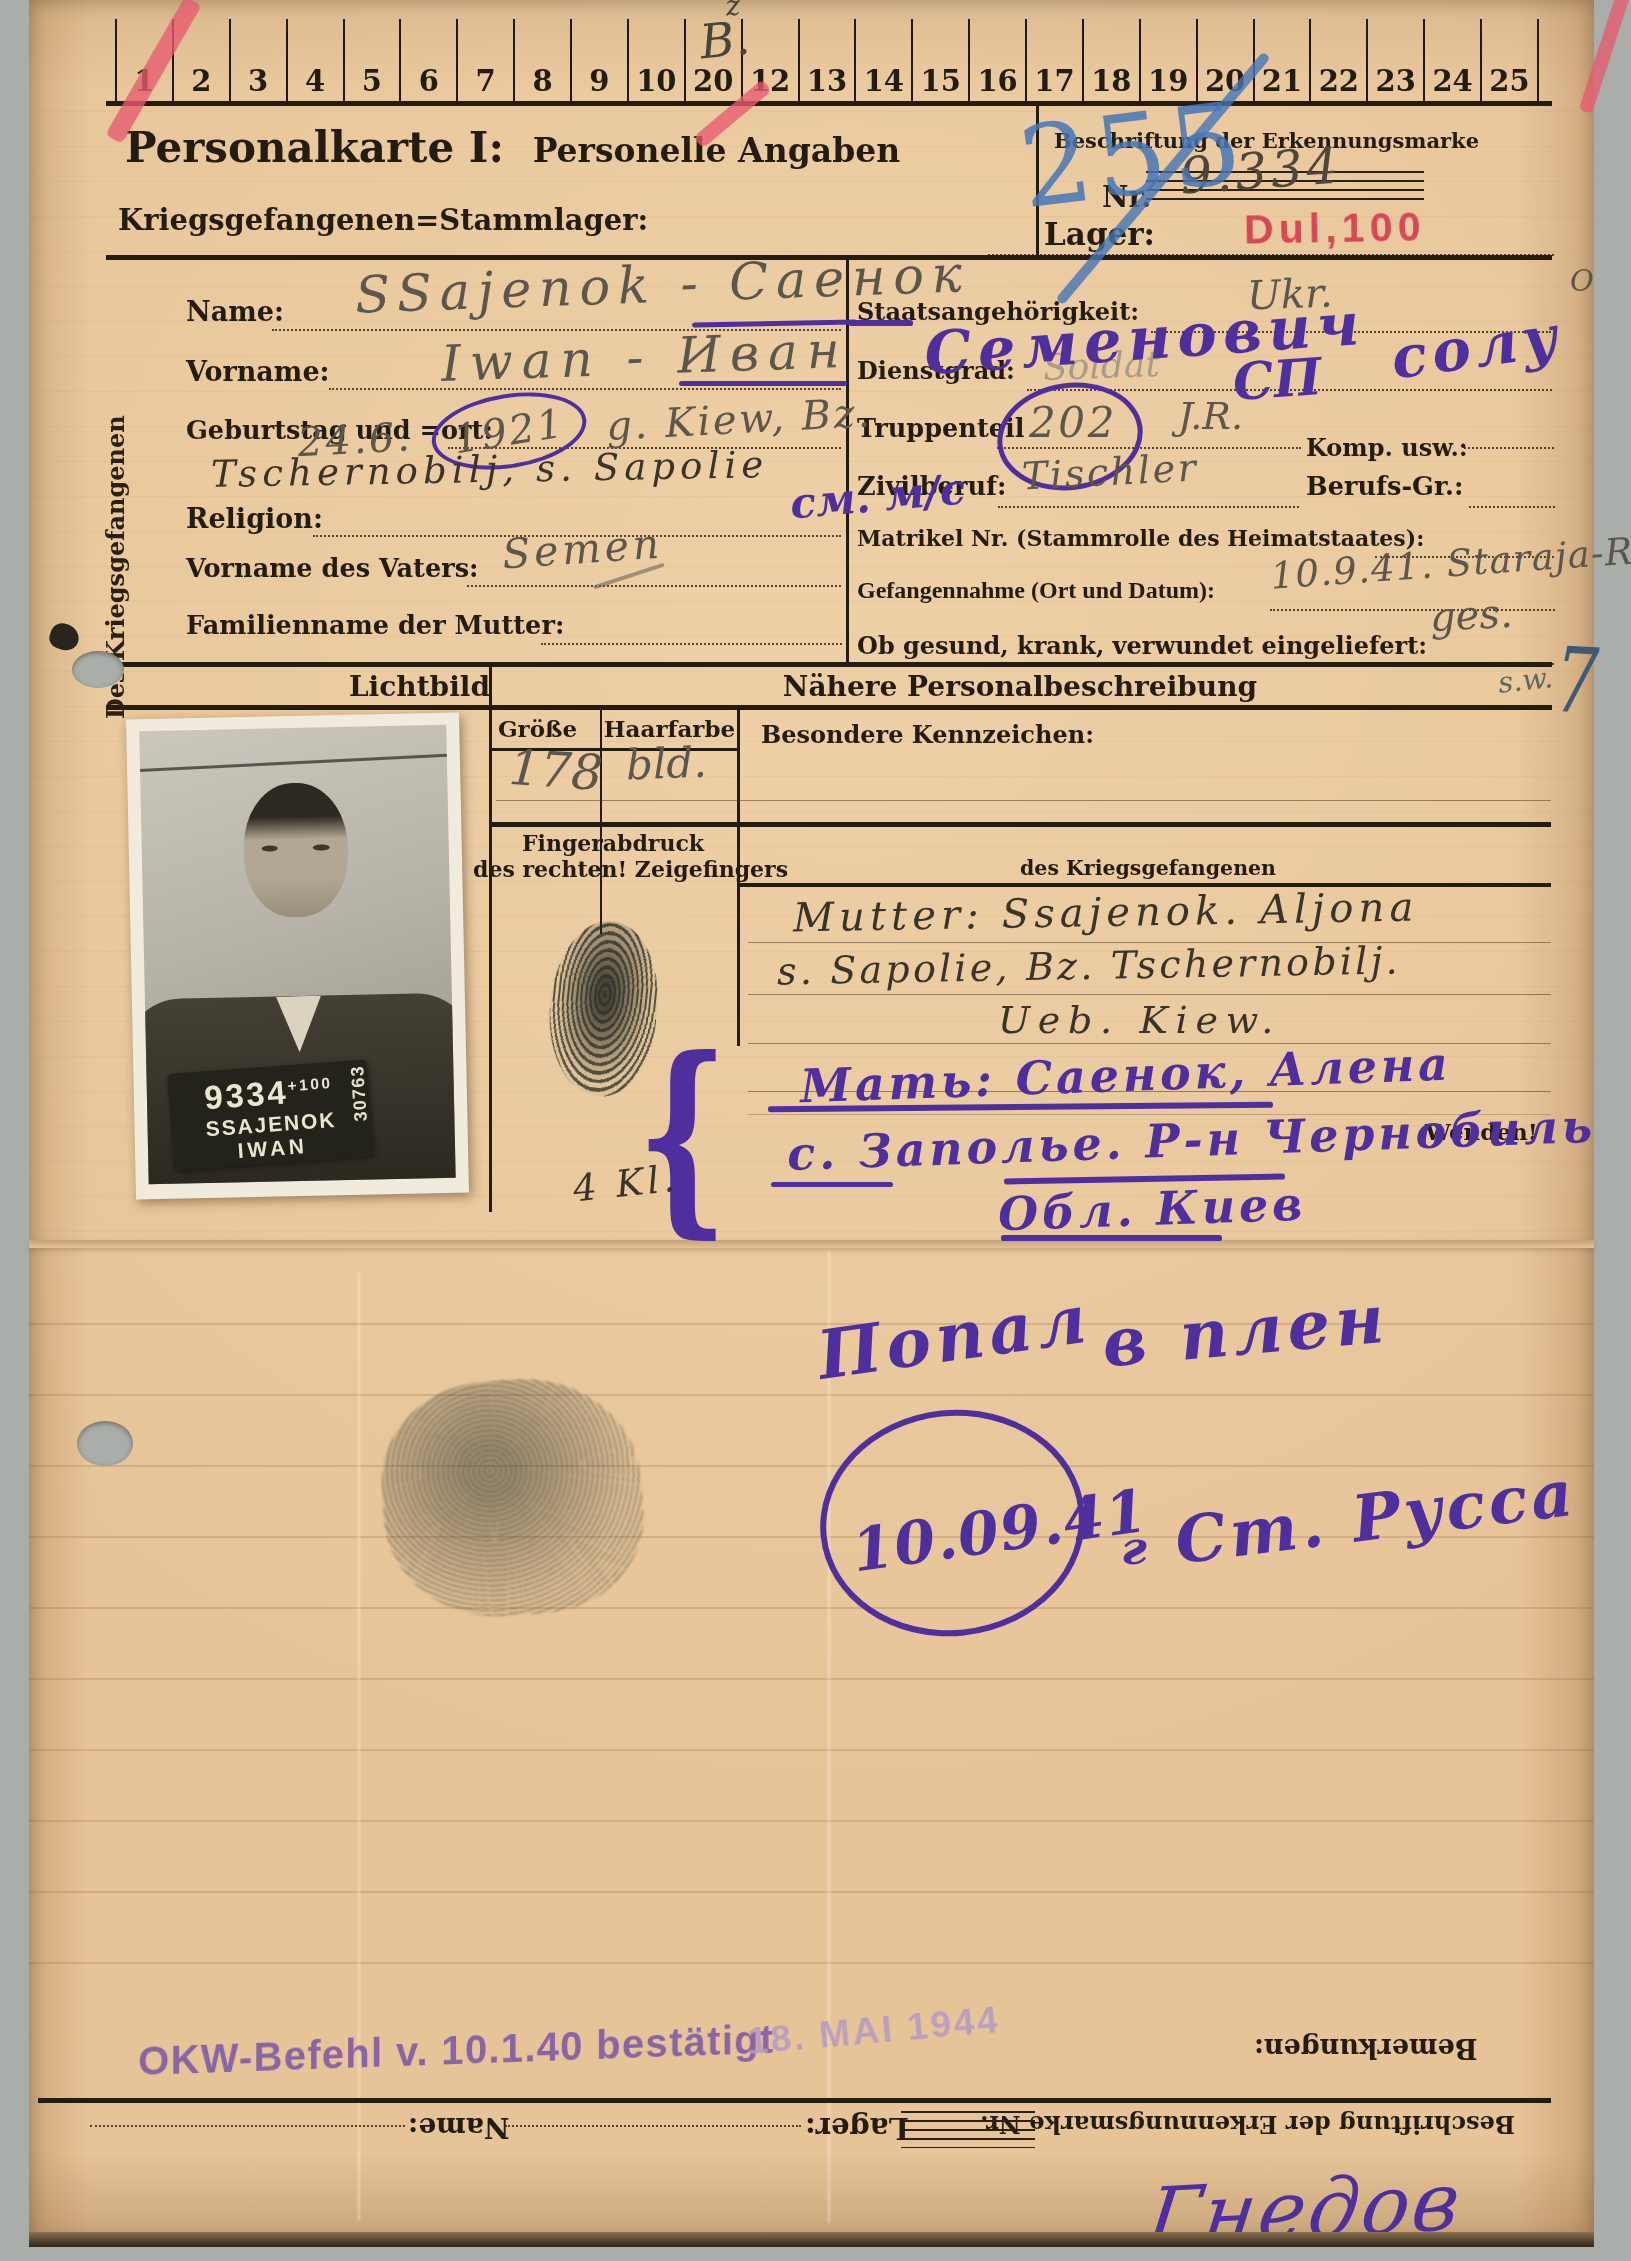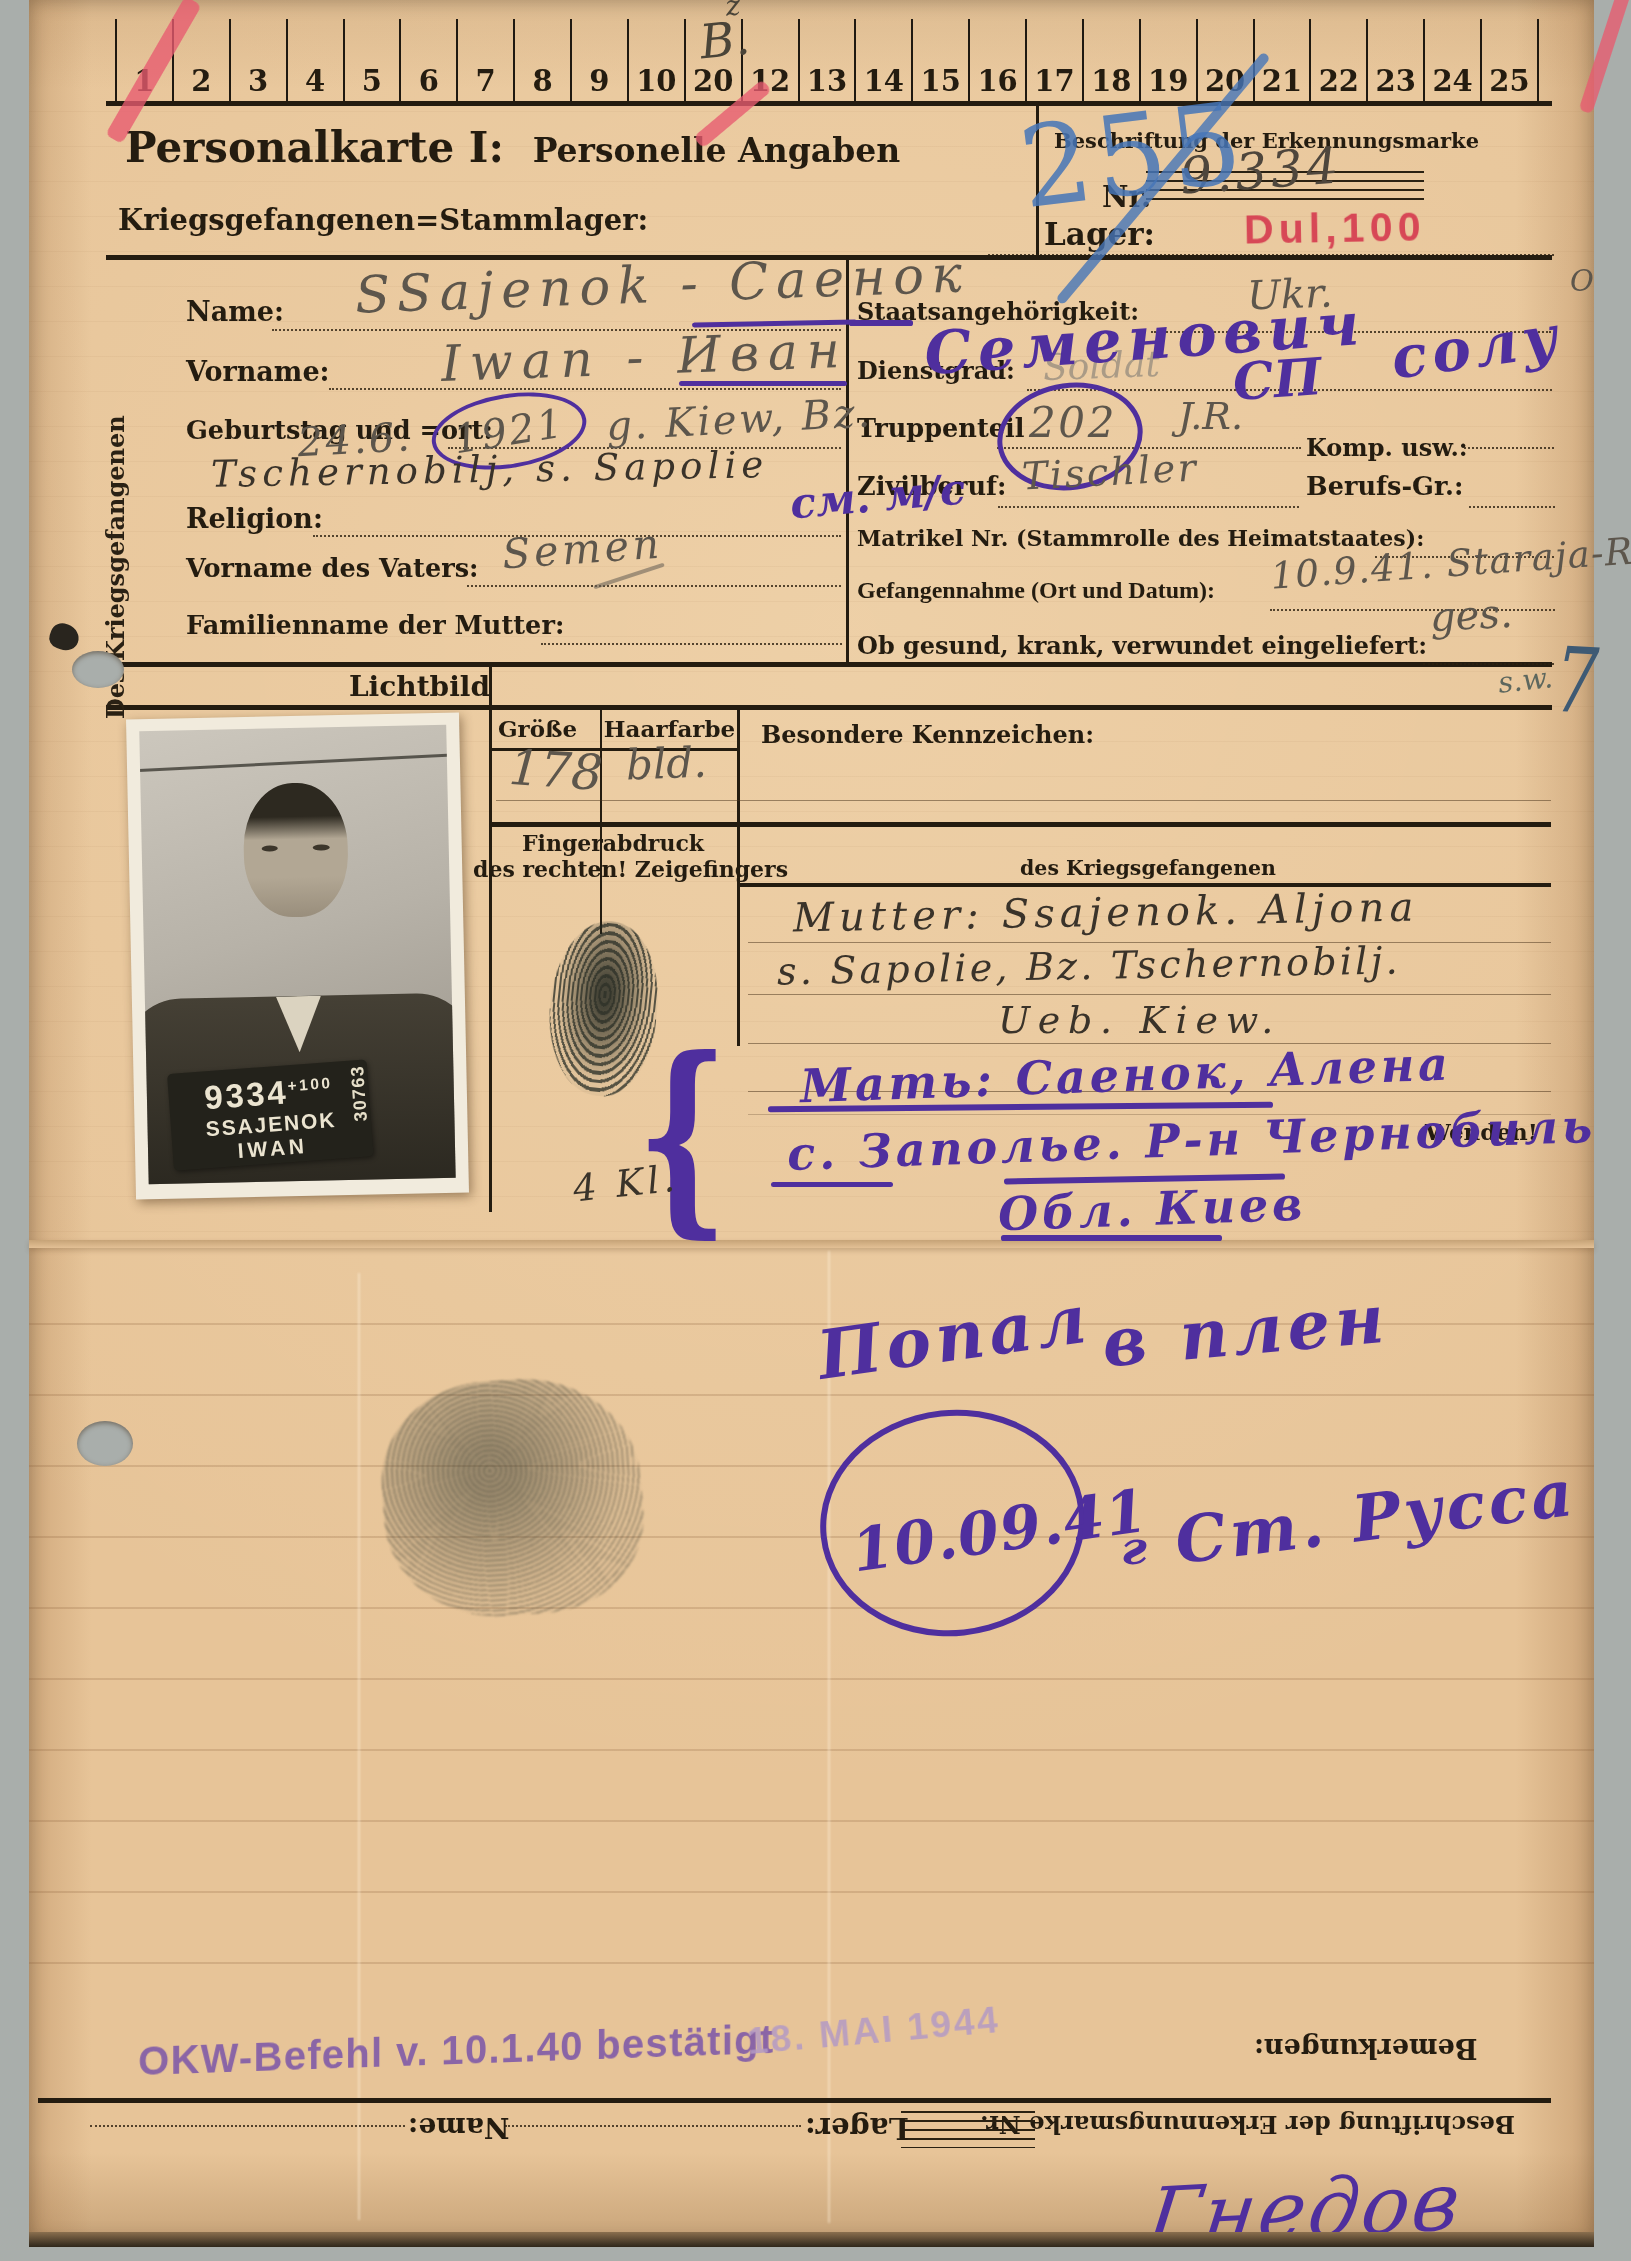--- a/index.html
+++ b/index.html
@@ -170,20 +170,21 @@
   <div class="lbl" style="left:1306px;top:471px;font-size:25.6px;">Berufs-Gr.:</div>
   <div class="dots" style="left:1469px;top:503px;width:86px;"></div>
   <div class="lbl" style="left:857px;top:525px;font-size:22px;">Matrikel Nr. (Stammrolle des Heimatstaates):</div>
   <div class="dots" style="left:1375px;top:553px;width:179px;"></div>
   <div class="lbl" style="left:857px;top:577px;font-size:24px;font-family:Liberation Serif, serif;">Gefangennahme (Ort und Datum):</div>
   <div class="dots" style="left:1270px;top:606px;width:285px;"></div>
   <div class="lbl" style="left:857px;top:631px;font-size:24px;">Ob gesund, krank, verwundet eingeliefert:</div>
   <div class="dots" style="left:1423px;top:660px;width:131px;"></div>
 
   <div class="lbl ctr" style="left:106px;top:670px;width:384px;font-size:28px;text-align:right;">Lichtbild</div>
+  <div class="lbl ctr" style="left:489px;top:670px;width:1062px;font-size:28px;">Nähere Personalbeschreibung</div>
   <div class="rh" style="left:106px;top:705px;width:1446px;height:4.5px;"></div>
   <div class="rv" style="left:489px;top:662px;width:3.2px;height:550px;"></div>
   <div class="rv" style="left:737px;top:705px;width:3.2px;height:341px;"></div>
   <div class="rv rthin" style="left:600px;top:705px;width:1.9px;height:229px;"></div>
   <div class="lbl ctr" style="left:489px;top:715px;width:97px;font-size:23px;">Größe</div>
   <div class="lbl ctr" style="left:602px;top:715px;width:135px;font-size:23px;">Haarfarbe</div>
   <div class="rh" style="left:489px;top:748px;width:248px;height:3.2px;"></div>
   <div class="lbl" style="left:761px;top:720px;font-size:24px;">Besondere Kennzeichen:</div>
   <div class="rthin" style="left:496px;top:800px;width:1055px;height:1.3px;"></div>
   <div class="rh" style="left:489px;top:822px;width:1062px;height:4.5px;"></div>

